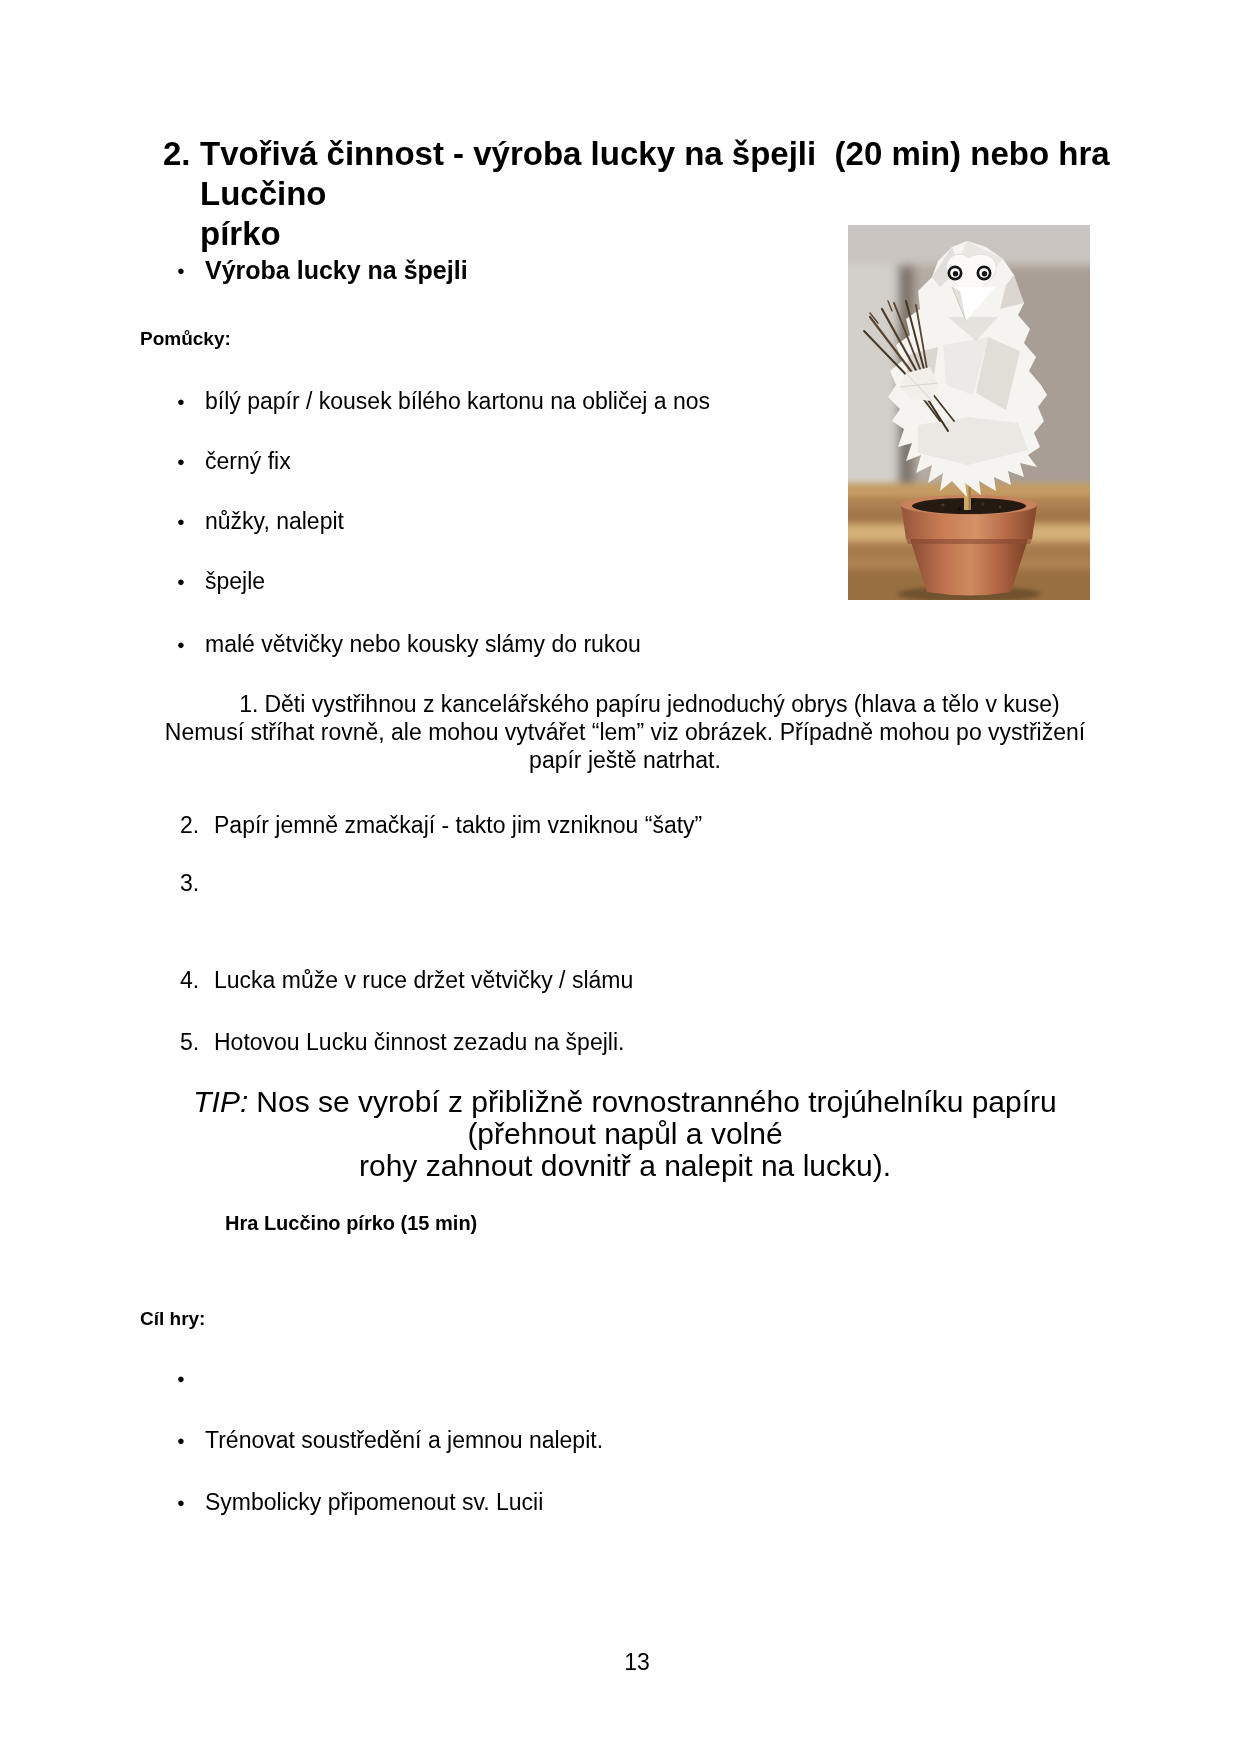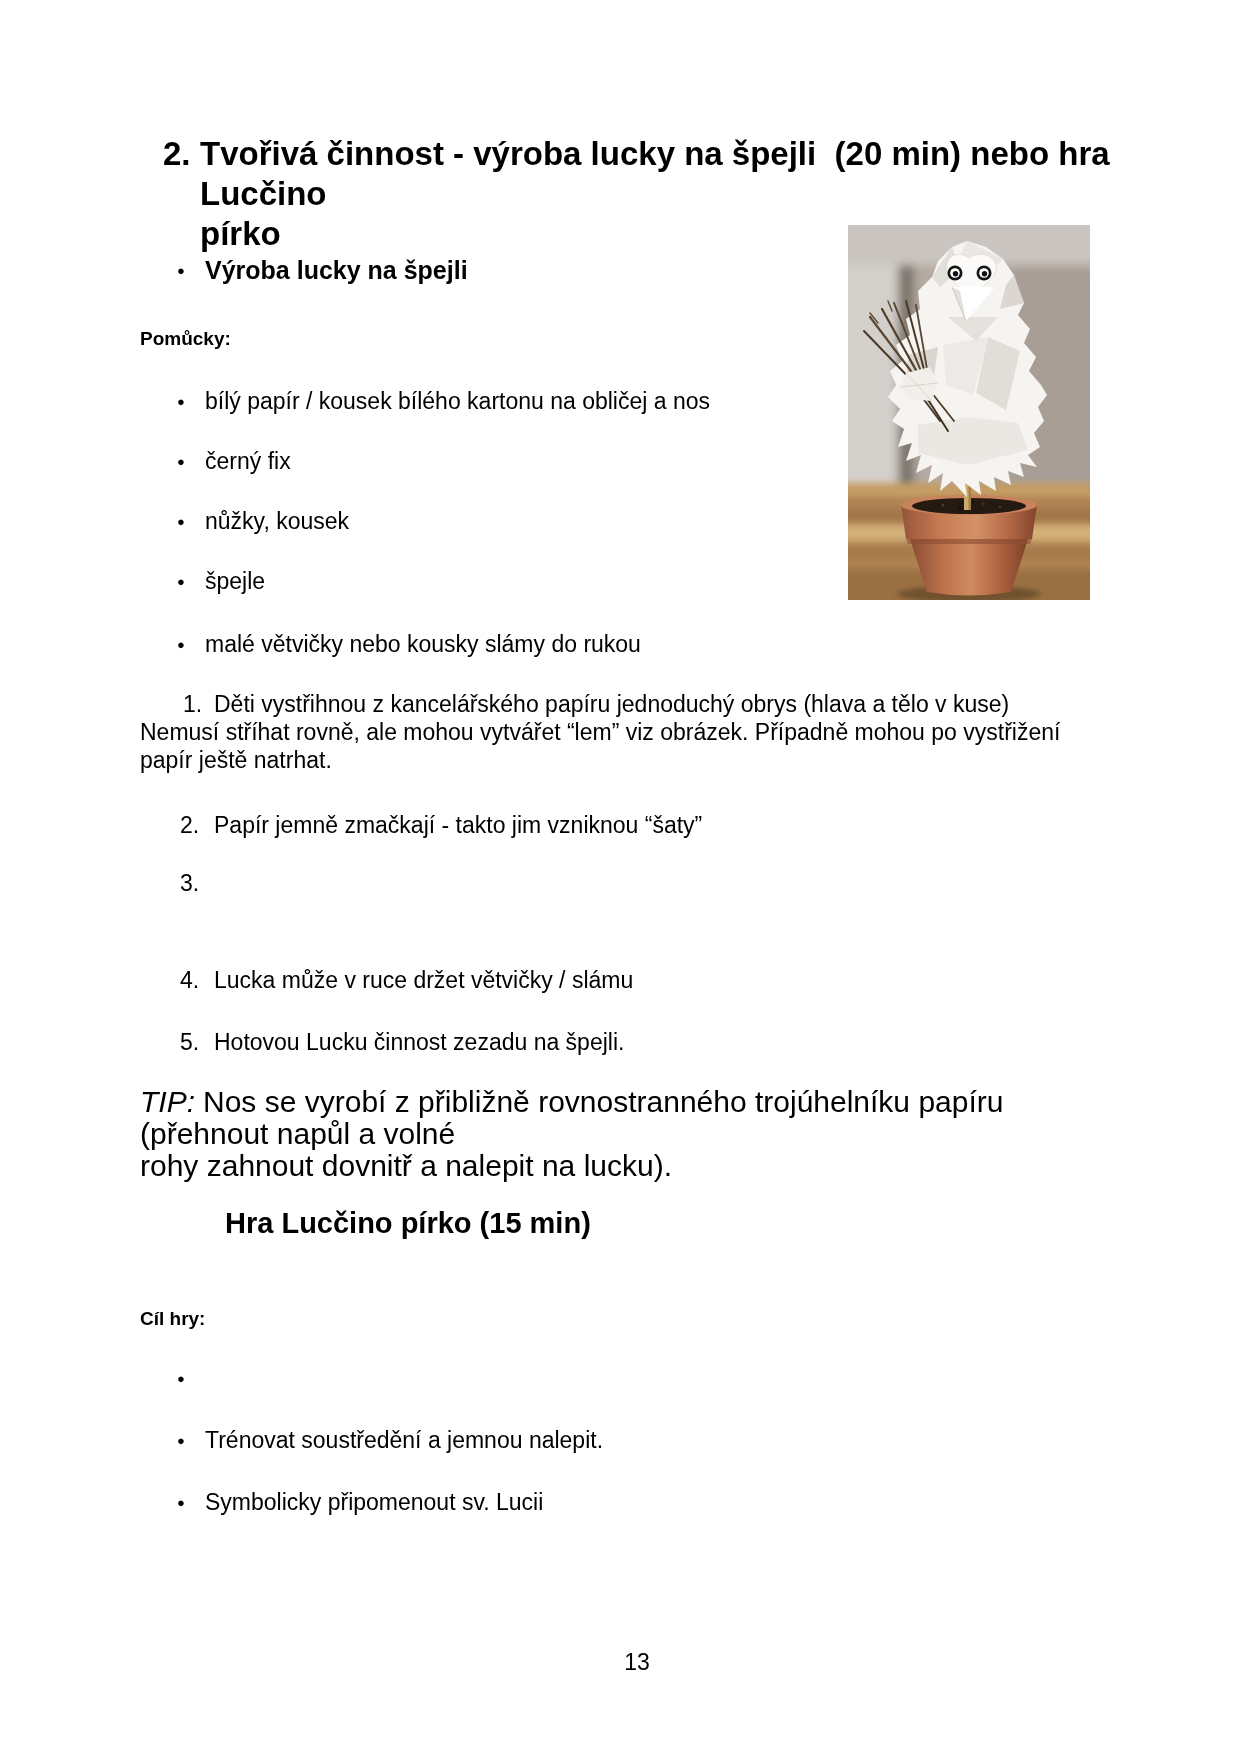--- a/index.html
+++ b/index.html
@@ -22,24 +22,24 @@
   .label{left:140px;font-weight:bold;font-size:19px;line-height:33px;}
   
   .li{left:140px;width:965px;display:flex;font-size:23px;line-height:33px;}
   
   .oli{left:140px;width:970px;display:flex;font-size:23px;line-height:32px;}
   .oli .omark{flex:0 0 74px;width:74px;padding-left:40px;box-sizing:border-box;}
   .step-flow{left:140px;width:970px;font-size:23px;line-height:28px;text-indent:43px;margin:0;}
   .step-flow .num-inline{display:inline-block;width:31px;text-indent:0;}
   .tip{left:140px;top:1086px;width:970px;font-size:30px;line-height:32px;margin:0;}
   .tip em{font-style:italic;margin-right:8px;}
-  .h2{left:225px;top:1205px;width:900px;font-weight:bold;font-size:29px;line-height:36px;}
+  .h2{left:225px;top:1205px;width:900px;font-weight:bold;font-size:20px;line-height:36px;}
   .pageno{left:16px;top:1646px;width:1242px;text-align:center;font-size:23px;line-height:33px;}
   .photo{left:848px;top:225px;width:242px;height:375px;}
-  p{margin:0;}
+  p{margin:0;text-align:center;}
 </style>
 </head>
 <body>
 
 <div class="page">
 
   <div class="abs h1">
     <span class="h1num">2.</span>
     <span class="txt">Tvořivá činnost - výroba lucky na špejli  (20 min) nebo hra Lucčino
 pírko</span>
@@ -179,21 +179,21 @@
   <div class="abs li" style="top:385px;">
     <span class="mark">●</span>
     <span class="txt">bílý papír / kousek bílého kartonu na obličej a nos</span>
   </div>
   <div class="abs li" style="top:445px;">
     <span class="mark">●</span>
     <span class="txt">černý fix</span>
   </div>
   <div class="abs li" style="top:505px;">
     <span class="mark">●</span>
-    <span class="txt">nůžky, kousek</span>
+    <span class="txt">nůžky, nalepit</span>
   </div>
   <div class="abs li" style="top:565px;">
     <span class="mark">●</span>
     <span class="txt">špejle</span>
   </div>
   <div class="abs li" style="top:628px;">
     <span class="mark">●</span>
     <span class="txt">malé větvičky nebo kousky slámy do rukou</span>
   </div>
 

